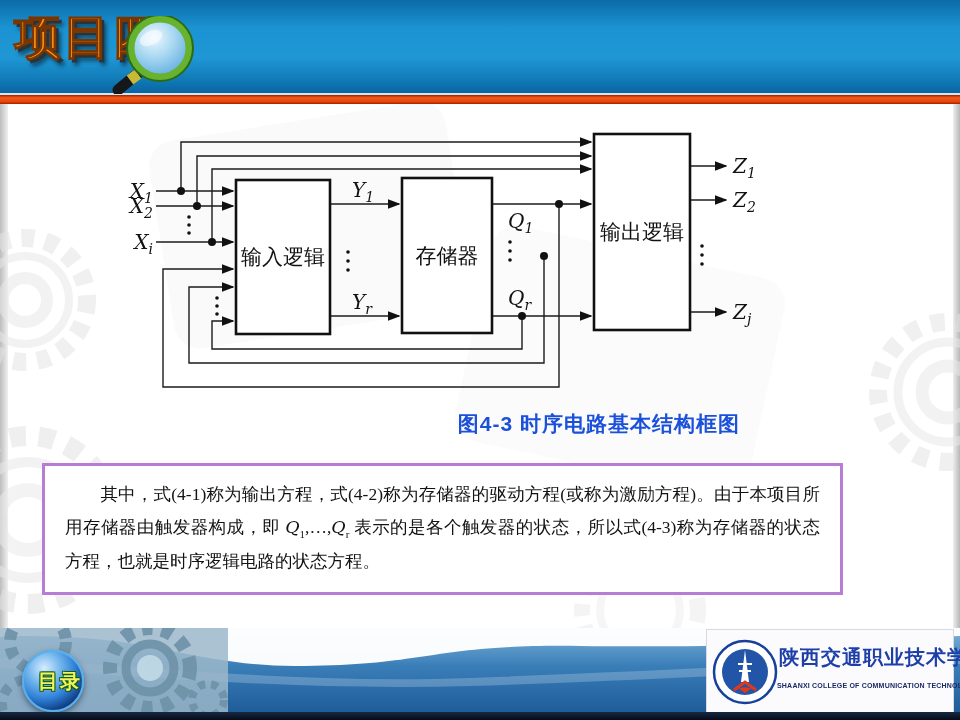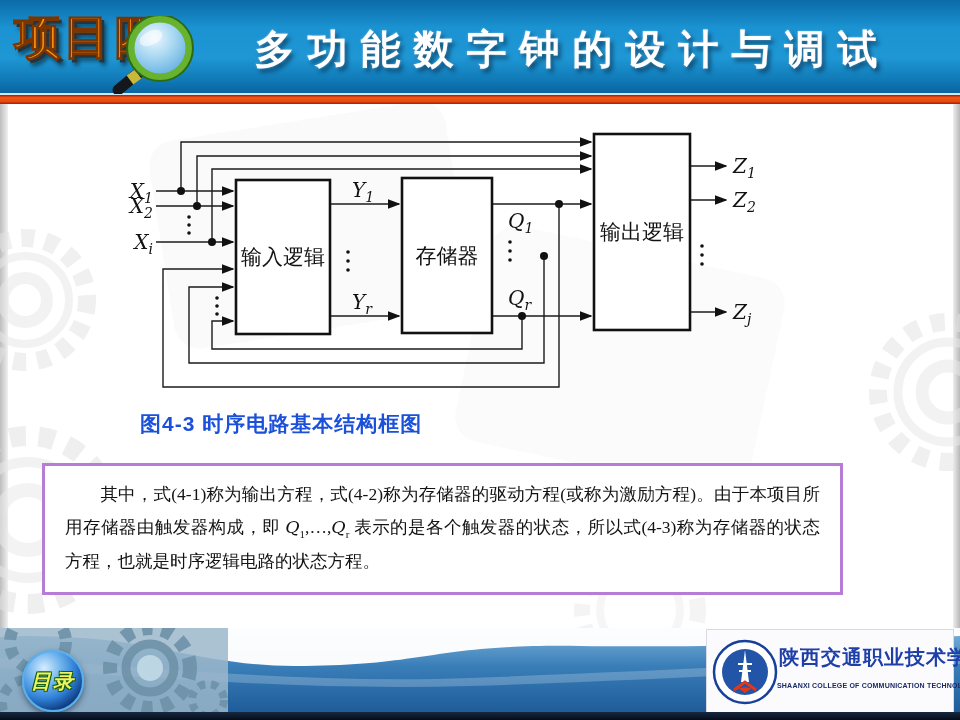--- a/index.html
+++ b/index.html
@@ -28,35 +28,35 @@
          background:linear-gradient(90deg,#bdbdbd,#f0f0f0);}
   .edge-right{position:absolute;right:0;top:104px;width:7px;height:608px;
          background:linear-gradient(270deg,#b8b8b8,#eeeeee);}
   .watermarks{position:absolute;left:0;top:104px;pointer-events:none;}
   .diagram{position:absolute;left:100px;top:118px;}
   .diagram line,.diagram path.wire{stroke:#1b1b1b;stroke-width:1.4;fill:none;}
   .diagram rect.blk{fill:#ffffff;stroke:#111111;stroke-width:2.6;}
   .blk-label{font-size:21px;fill:#111111;font-family:"Liberation Sans","DejaVu Sans",sans-serif;}
   .sig{font-family:"DejaVu Serif","Liberation Serif",serif;font-style:italic;font-size:20px;fill:#111;}
   .sig .sub{font-size:14px;}
-  .caption{position:absolute;left:140px;top:410px;width:600px;text-align:left;
+  .caption{position:absolute;left:140px;top:410px;width:600px;text-align:right;
          font-size:21px;font-weight:bold;color:#1b50db;letter-spacing:1px;}
   .note{position:absolute;left:42px;top:463px;width:801px;box-sizing:border-box;
          border:3px solid #b77cd6;background:#ffffff;padding:12px 20px 14px 20px;
          font-family:"Liberation Serif","DejaVu Serif",serif;font-size:17.5px;line-height:1.9;
          color:#131313;text-align:justify;}
   .note i{font-family:"DejaVu Serif",serif;}
   .note sub{font-size:11px;}
   
   .footer{position:absolute;left:0;top:628px;width:960px;height:84px;}
   .footer-art{position:absolute;left:0;top:0;width:960px;height:84px;}
   .menu-btn{position:absolute;left:22px;top:650px;width:58px;height:58px;border-radius:50%;
          background:radial-gradient(circle at 35% 28%,#d8ecff 0%,#6fb4ec 30%,#2e7fd6 55%,#0a2e6e 82%,#071a3c 100%);
-         border:2px solid #57b0ee;display:flex;align-items:center;justify-content:center;
-         box-shadow:0 3px 6px rgba(0,20,50,.5);cursor:pointer;font-style:italic;}
+         border:2px solid #57b0ee;display:flex;align-items:center;justify-content:flex-end;
+         box-shadow:0 3px 6px rgba(0,20,50,.5);cursor:pointer;}
   .menu-btn span{font-size:20px;font-weight:bold;color:#eef35e;letter-spacing:2px;
          text-shadow:1px 1px 0 #145c14,-1px -1px 0 #145c14,1px -1px 0 #145c14,-1px 1px 0 #145c14;}
   .logo-box{position:absolute;left:706px;top:629px;width:248px;height:84px;background:#fbfbfd;
          border:1px solid #d9d9e2;box-sizing:border-box;}
   .logo-emblem{position:absolute;left:5px;top:8px;}
   .logo-cn{position:absolute;left:72px;top:14px;width:172px;text-align:center;font-size:20px;
          font-weight:bold;color:#1e3fa8;font-family:"Liberation Serif","DejaVu Serif",serif;
          letter-spacing:1px;white-space:nowrap;}
   .logo-en{position:absolute;left:70px;top:52px;width:176px;text-align:center;font-size:7px;
          font-weight:bold;color:#1a2a66;letter-spacing:.2px;white-space:nowrap;}
@@ -77,21 +77,20 @@
             <stop offset="45%" stop-color="#a9d8f2"></stop>
           <stop offset="100%" stop-color="#5aa9dd"></stop>
         </radialGradient>
       </defs>
       <line x1="34" y1="54" x2="10" y2="74" stroke="#15181a" stroke-width="11" stroke-linecap="round"></line>
       <line x1="30" y1="58" x2="22" y2="64" stroke="#c9b93a" stroke-width="11" stroke-linecap="butt"></line>
       <circle cx="52" cy="32" r="29" fill="url(#lensG)" stroke="#67b32f" stroke-width="7"></circle>
       <circle cx="52" cy="32" r="33" fill="none" stroke="#2d6a12" stroke-width="2"></circle>
       <ellipse cx="43" cy="22" rx="12" ry="7" fill="#ffffff" opacity="0.55" transform="rotate(-25 43 22)"></ellipse>
     </svg>
-    <div class="slide-title">多功能数字钟的设计与调试</div>
   </div>
   <div class="stripe"></div>
 
   <div class="content"></div>
   <div class="edge-left"></div>
   <div class="edge-right"></div>
 
   <svg class="watermarks" width="960" height="524" viewBox="0 104 960 524">
     <g opacity="0.55">
       <rect x="160" y="120" width="300" height="210" rx="26" fill="#f6f6f6" transform="rotate(-9 310 225)"></rect>

